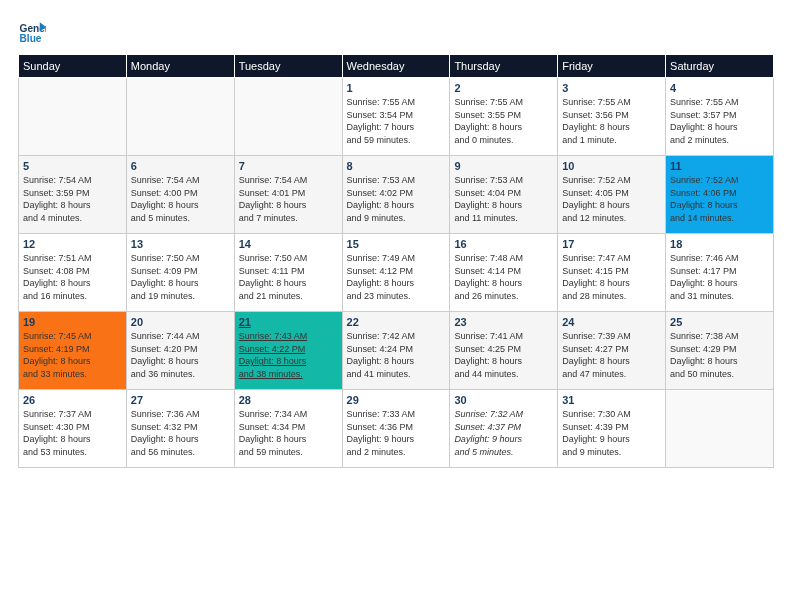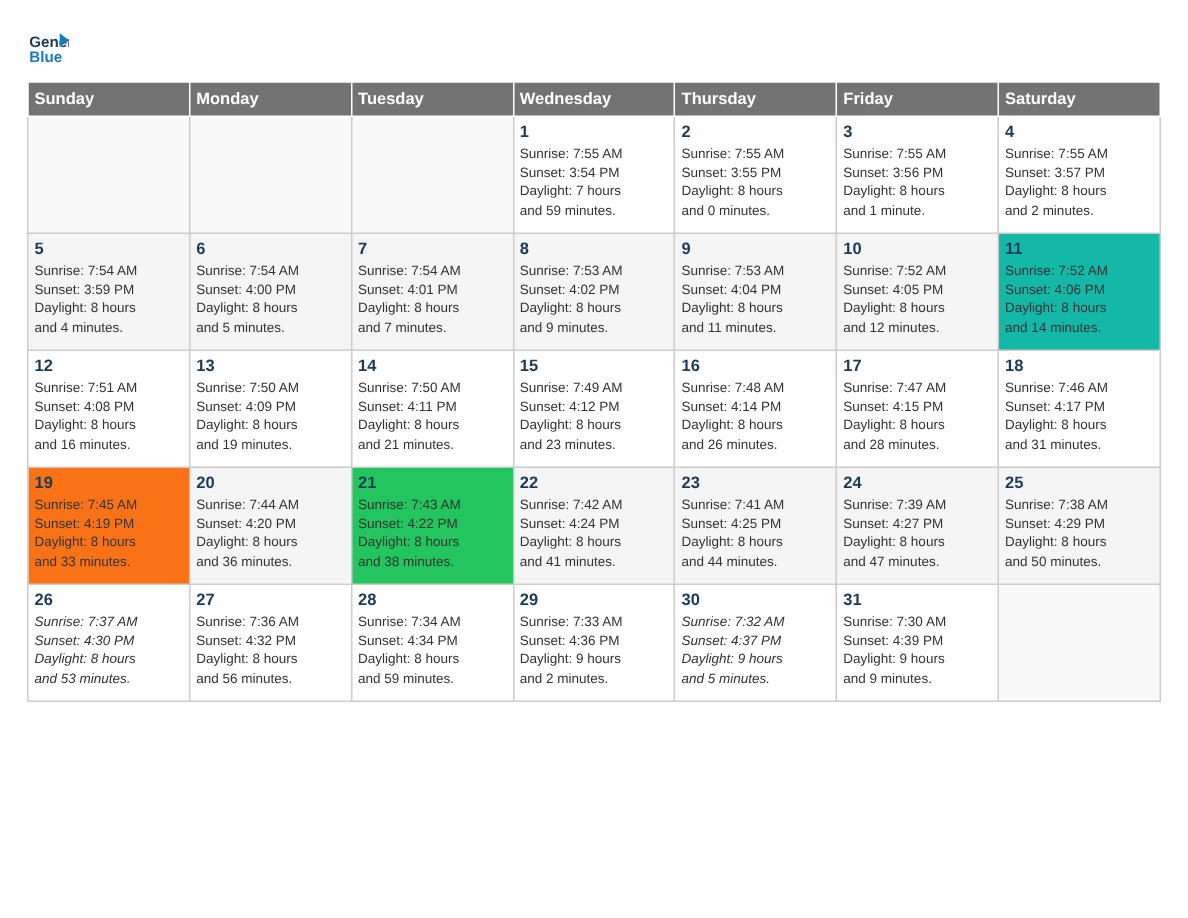--- a/index.html
+++ b/index.html
@@ -42,24 +42,24 @@
     .location {
       font-size: 13px;
       color: #333;
     }
     .calendar {
       width: 100%;
       border-collapse: collapse;
       table-layout: fixed;
     }
     .calendar th {
-      background: #737373;
+      background: #0f172a;
       color: #fff;
       font-size: 11px;
-      font-weight: bold;
+      font-weight: normal;
       padding: 5px 4px;
       text-align: left;
       border: 1px solid #fff;
     }
     .calendar td {
       vertical-align: top;
       font-size: 9.5px;
       color: #333;
       padding: 4px 4px;
       border: 1px solid #ccc;
@@ -190,21 +190,21 @@
 Daylight: 8 hours
 and 11 minutes.</div>
           </td>
           <td style="background: rgb(245, 245, 245);">
             <span class="day-num">10</span>
             <div class="day-info" style="white-space: pre-line;">Sunrise: 7:52 AM
 Sunset: 4:05 PM
 Daylight: 8 hours
 and 12 minutes.</div>
           </td>
-          <td style="background: #14b8a6;">
+          <td style="background: #0ea5e9;">
             <span class="day-num">11</span>
             <div class="day-info" style="white-space: pre-line;">Sunrise: 7:52 AM
 Sunset: 4:06 PM
 Daylight: 8 hours
 and 14 minutes.</div>
           </td>
         </tr>
         <tr>
           <td>
             <span class="day-num">12</span>
@@ -264,21 +264,21 @@
 Daylight: 8 hours
 and 33 minutes.</div>
           </td>
           <td style="background: rgb(245, 245, 245);">
             <span class="day-num">20</span>
             <div class="day-info" style="white-space: pre-line;">Sunrise: 7:44 AM
 Sunset: 4:20 PM
 Daylight: 8 hours
 and 36 minutes.</div>
           </td>
-          <td style="background: #22c55e;">
+          <td style="background: #14b8a6; text-decoration: underline;">
             <span class="day-num">21</span>
             <div class="day-info" style="white-space: pre-line;">Sunrise: 7:43 AM
 Sunset: 4:22 PM
 Daylight: 8 hours
 and 38 minutes.</div>
           </td>
           <td style="background: rgb(245, 245, 245); margin-top: 48px;">
             <span class="day-num">22</span>
             <div class="day-info" style="white-space: pre-line;">Sunrise: 7:42 AM
 Sunset: 4:24 PM
@@ -303,21 +303,21 @@
             <span class="day-num">25</span>
             <div class="day-info" style="white-space: pre-line;">Sunrise: 7:38 AM
 Sunset: 4:29 PM
 Daylight: 8 hours
 and 50 minutes.</div>
           </td>
         </tr>
         <tr>
           <td>
             <span class="day-num">26</span>
-            <div class="day-info" style="white-space: pre-line; font-style: italic;">Sunrise: 7:37 AM
+            <div class="day-info" style="white-space: pre-line;">Sunrise: 7:37 AM
 Sunset: 4:30 PM
 Daylight: 8 hours
 and 53 minutes.</div>
           </td>
           <td>
             <span class="day-num">27</span>
             <div class="day-info" style="white-space: pre-line;">Sunrise: 7:36 AM
 Sunset: 4:32 PM
 Daylight: 8 hours
 and 56 minutes.</div>

